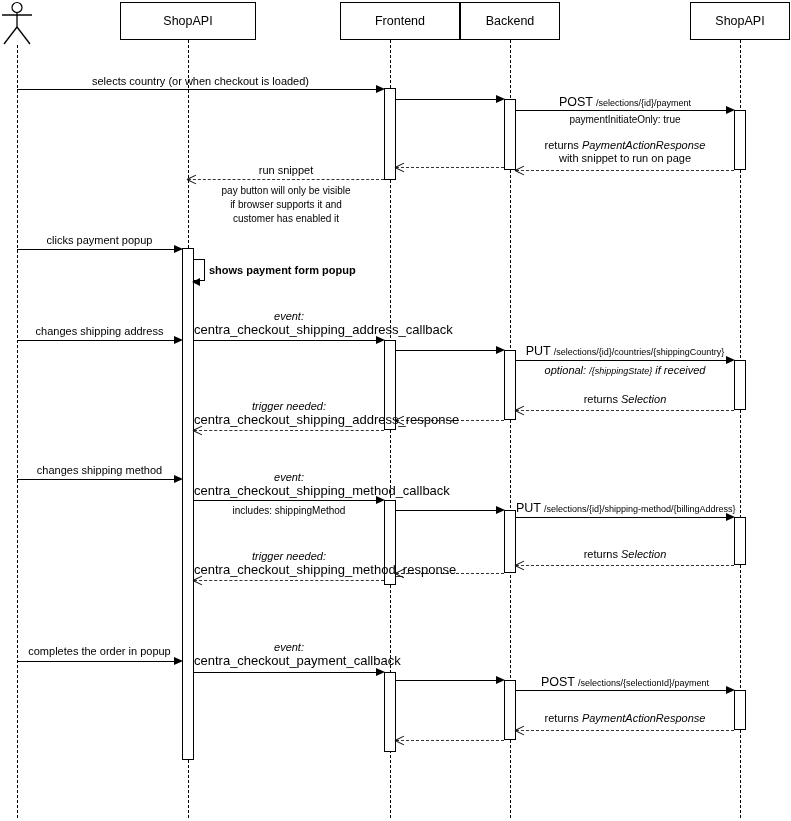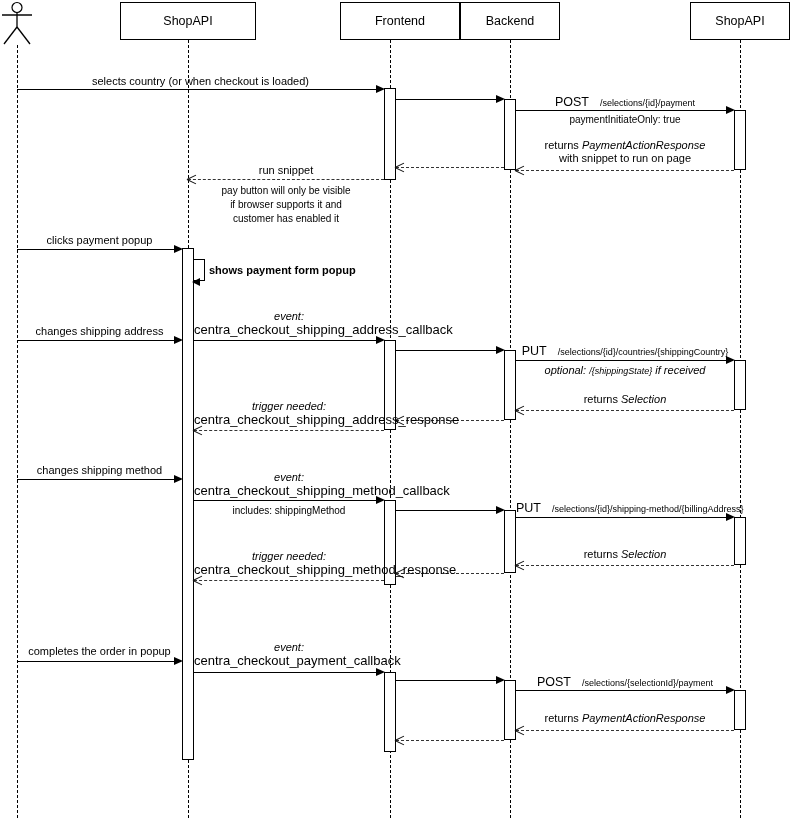--- a/index.html
+++ b/index.html
@@ -17,21 +17,21 @@
        border-top:1.2px solid #111;transform-origin:0 50%;}
   .arr.hl::before{transform:rotate(26deg);}
   .arr.hl::after{transform:rotate(-26deg);}
   .selfloop{position:absolute;width:10px;height:20px;border:1.2px solid #000;border-left:none;z-index:3;}
   .selfloop::after{content:"";position:absolute;left:-2px;bottom:-5.5px;width:0;height:0;
        border-top:4.5px solid transparent;border-bottom:4.5px solid transparent;border-right:8px solid #000;}
   .lbl{position:absolute;text-align:center;font-size:11px;line-height:13px;white-space:nowrap;z-index:4;}
   .lbl .sm,.sm{font-size:13px;}
   .lbl .tn,.tn{font-size:10px;line-height:14px;}
   .it{font-style:italic;}
-  .verb{font-size:12.5px;margin-right:11px;}
+  .verb{font-size:12.5px;margin-right:3px;}
   .path{font-size:9px;}
   .left{text-align:left;font-weight:bold;}
 </style>
 </head>
 <body>
 
 <div id="stage">
 
   <svg style="position:absolute;left:1px;top:1px;z-index:2" width="33" height="44" viewBox="0 0 33 44">
     <circle cx="16" cy="6.5" r="5" fill="#fff" stroke="#000" stroke-width="1.2"></circle>

